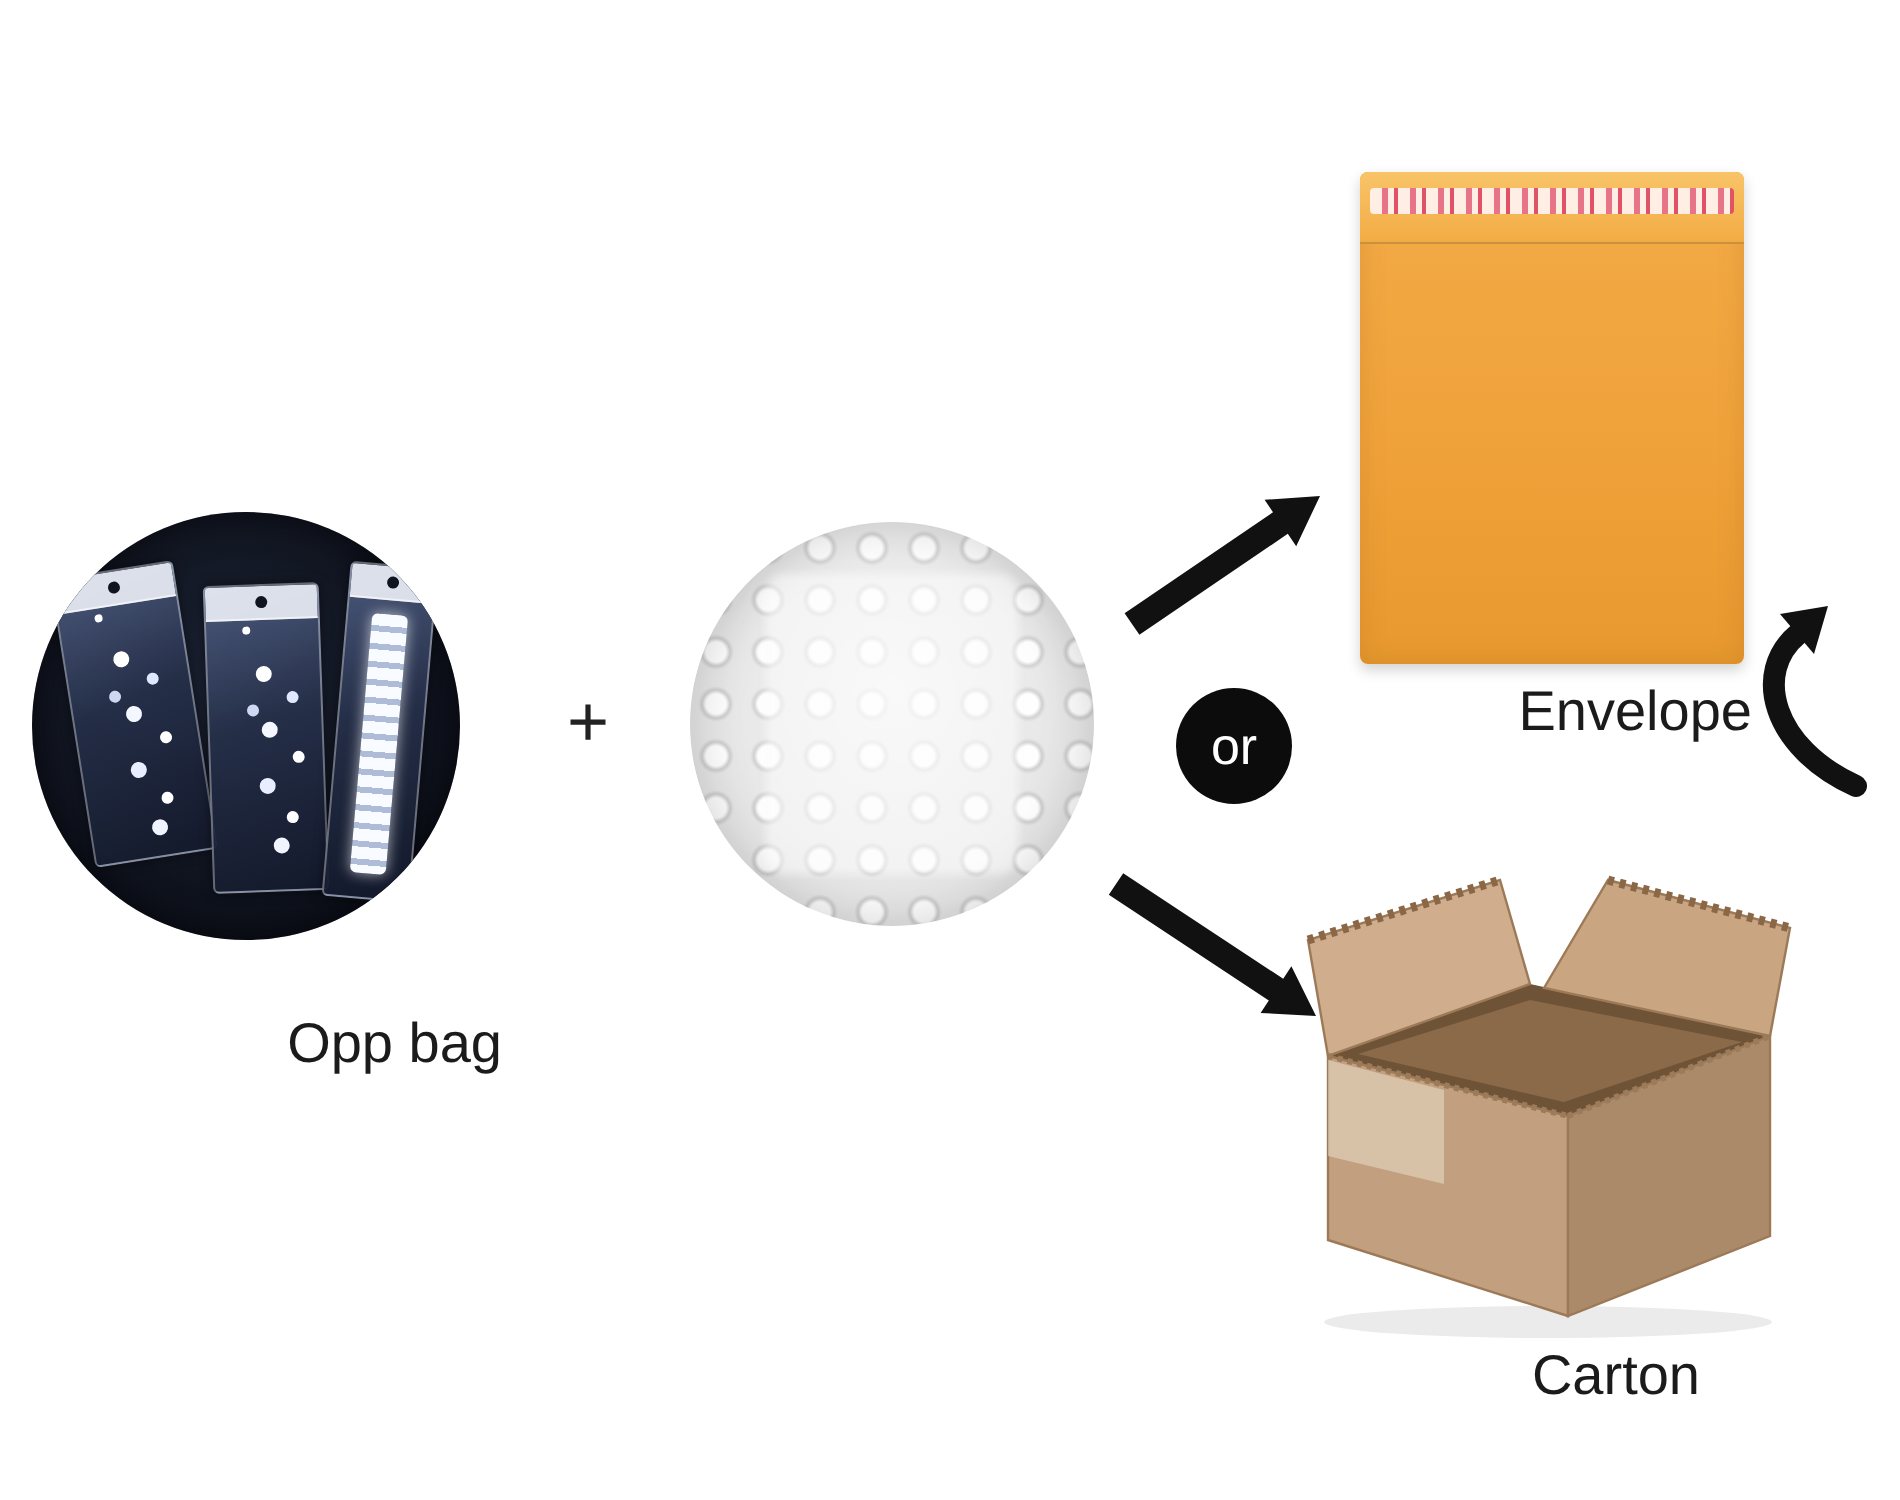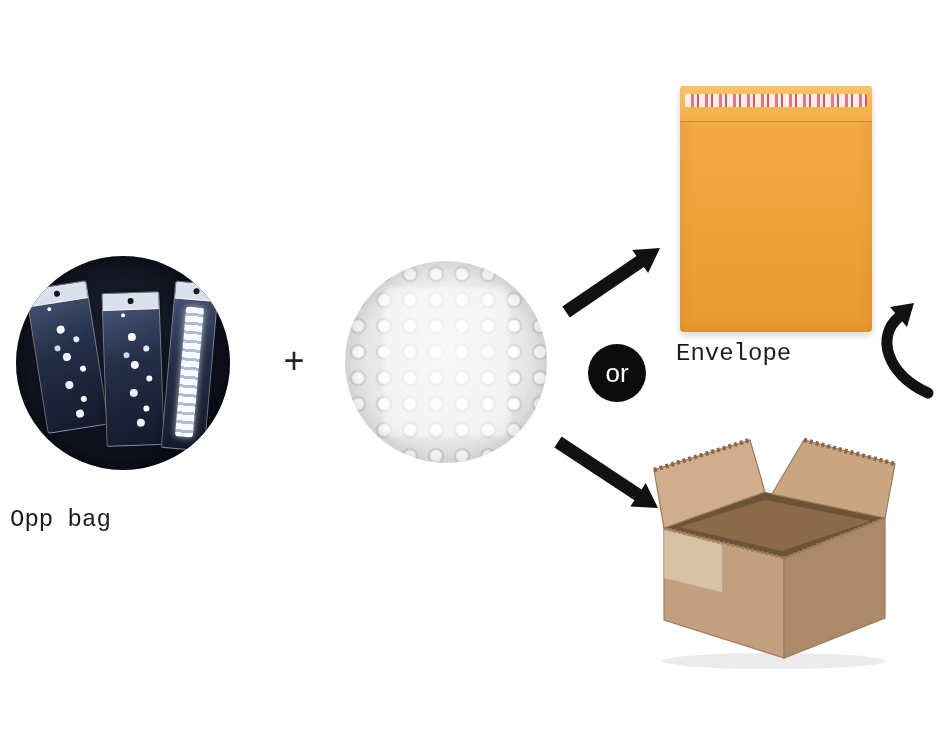--- a/index.html
+++ b/index.html
@@ -1,21 +1,21 @@
 <!DOCTYPE html>
 <html><head>
 <meta charset="utf-8">
 <style>
   * { margin:0; padding:0; box-sizing:border-box; }
   html,body { background:#ffffff; }
   body { font-family:"Liberation Sans", sans-serif; color:#1b1b1b; }
   .stage { position:relative; width:950px; height:750px; background:#ffffff; overflow:hidden; }
 
   
-  .caption { position:absolute; text-align:left; font-size:24px; color:#1b1b1b;font-family:Liberation Mono, monospace; }
+  .caption { position:absolute; text-align:right; font-size:28px; color:#1b1b1b; }
   .plus { position:absolute; left:272px; top:340px; width:44px; text-align:center;
           font-size:36px; font-weight:400; color:#222; }
 
   
   .circle-opp { position:absolute; left:16px; top:256px; width:214px; height:214px;
     border-radius:50%; overflow:hidden; background:radial-gradient(circle at 45% 40%, #1b2233 0%, #10141f 55%, #070a12 100%);
     box-shadow: inset 0 0 18px rgba(0,0,0,0.6); }
   .pouch { position:absolute; border:1px solid rgba(255,255,255,0.35); border-radius:3px;
     background:linear-gradient(165deg, rgba(86,102,140,0.85) 0%, rgba(38,48,74,0.92) 45%, rgba(20,26,44,0.95) 100%);
     box-shadow:0 0 6px rgba(0,0,0,0.5); overflow:hidden; }
@@ -79,21 +79,21 @@
     </div>
     <div class="pouch pouch-2">
       <div class="pouch-cap"></div>
       <div class="sparkles"></div>
     </div>
     <div class="pouch pouch-3">
       <div class="pouch-cap"></div>
       <div class="stone-strip"></div>
     </div>
   </div>
-  <div class="caption" style="left:10px; top:506px; width:226px;">Opp bag</div>
+  <div class="caption" style="left:25px; top:506px; width:226px;">Opp bag</div>
 
   <div class="plus">+</div>
 
   <div class="circle-bubble">
     <div class="bubble-item"></div>
     <div class="bubble-shine"></div>
   </div>
 
   <div class="or-badge">
     <span>or</span>
@@ -116,20 +116,21 @@
     <polygon points="120,64 152,10 243,34 233,88" fill="#c9a582" stroke="#9c7a58" stroke-width="1.2"></polygon>
     <line x1="2" y1="40" x2="98" y2="10" stroke="#8a6747" stroke-width="4.5" stroke-dasharray="3 3"></line>
     <line x1="152" y1="10" x2="243" y2="34" stroke="#8a6747" stroke-width="4.5" stroke-dasharray="3 3"></line>
 
     <polygon points="12,98 132,128 132,228 12,190" fill="#c2a07f" stroke="#9c7a58" stroke-width="1.2"></polygon>
     <polygon points="132,128 233,88 233,188 132,228" fill="#ab8a6a" stroke="#9c7a58" stroke-width="1.2"></polygon>
     <polygon points="12,100 70,115 70,162 12,148" fill="rgba(238,228,207,0.5)"></polygon>
     <line x1="12" y1="98" x2="132" y2="128" stroke="#9b7b5a" stroke-width="3" stroke-dasharray="2.5 2.5"></line>
     <line x1="132" y1="128" x2="233" y2="88" stroke="#9b7b5a" stroke-width="3" stroke-dasharray="2.5 2.5"></line>
   </svg>
+  <div class="caption" style="left:650px; top:672px; width:200px;">Carton</div>
 
   <svg class="arrows" viewBox="0 0 950 750">
     <polygon fill="#111111" points="562.3,306.6 636.5,256.1 632.3,249.9 660,248 648.1,273.1 643.9,266.9 569.7,317.4"></polygon>
     <polygon fill="#111111" points="561.6,436.6 641.6,489.4 645.7,483.1 658,508 630.3,506.5 634.4,500.2 554.4,447.4"></polygon>
     <g>
       <path d="M 928,393 C 886,374 876,336 899,317" fill="none" stroke="#111111" stroke-width="11" stroke-linecap="round"></path>
       <polygon points="914,303 907,327 890,307" fill="#111111"></polygon>
     </g>
   </svg>
 

